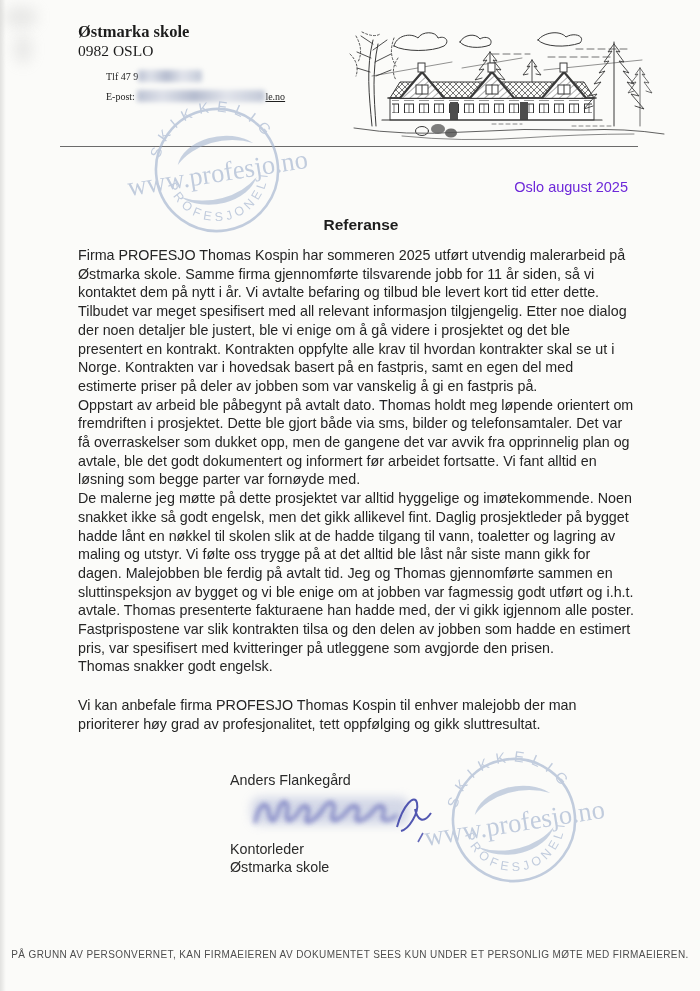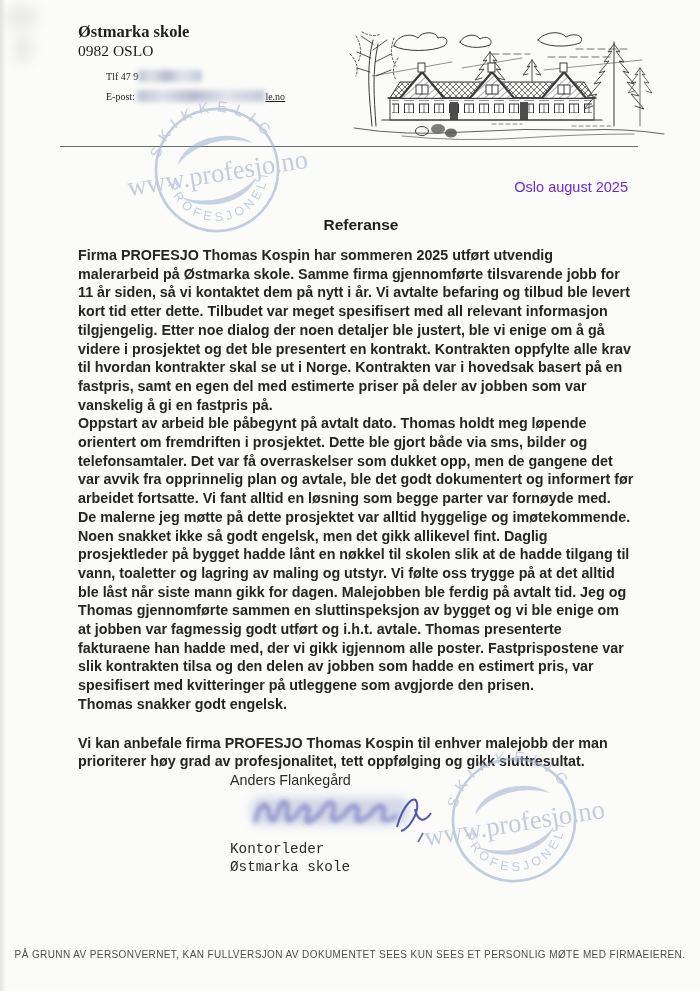--- a/index.html
+++ b/index.html
@@ -32,26 +32,26 @@
   .stamp text,.stamp textPath{fill:#9fb0cd;}
   .arc-top{font-family:"Liberation Sans",sans-serif;font-size:15px;letter-spacing:7px;}
   .arc-bottom{font-family:"Liberation Sans",sans-serif;font-size:12.5px;letter-spacing:4px;}
   .stamp-url{font-family:"Liberation Serif",serif;font-size:27px;}
   
   .date-line{position:absolute;top:179px;right:72px;font-size:14.5px;color:#6d28d9;}
   .doc-title{position:absolute;top:216px;left:0;width:100%;text-align:center;
     font-size:15.5px;font-weight:bold;color:#1d1d1d;transform:translateX(11px);}
   
   .body-text{position:absolute;left:78px;top:246px;width:557px;font-size:14.3px;line-height:18.7px;color:#252525;}
-  .body-text p{margin:0;font-weight:bold;}
+  .body-text p{margin:0;}
   .body-text p.gap-before{margin-top:20px;}
   
   .signature-block{position:absolute;left:230px;top:772px;width:200px;font-size:14.3px;color:#2a2a2a;}
   .signature-block .sig-space{height:52px;}
-  .signature-block .role{line-height:18px;font-family:Liberation Mono, monospace;}
+  .signature-block .role{line-height:18px;}
   .sig-svg{position:absolute;left:15px;top:15px;width:230px;height:58px;overflow:visible;}
   
   .privacy-footer{position:absolute;top:949px;left:0;width:100%;text-align:center;
     font-size:10px;letter-spacing:.4px;color:#4d4d4d;}
   
   .smudge{position:absolute;border-radius:50%;background:#b9b9b9;filter:blur(7px);opacity:.28;}
   .smudge-a{left:4px;top:6px;width:34px;height:22px;}
   .smudge-b{left:14px;top:34px;width:18px;height:30px;}
   .edge-shade{position:absolute;left:0;top:0;bottom:0;width:6px;
     background:linear-gradient(90deg,rgba(0,0,0,.10),rgba(0,0,0,0));}
@@ -209,13 +209,13 @@
           <feGaussianBlur stdDeviation="5"></feGaussianBlur>
         </filter>
     </defs>
     <rect x="6" y="10" width="158" height="28" rx="9" fill="#b4bcd9" opacity=".55" filter="url(#blurSmear)"></rect>
     <path d="M10,36 C14,16 22,12 24,26 C26,38 30,36 34,22 C38,10 44,14 42,26 C40,38 48,34 54,24 C60,14 66,20 62,30 C58,40 70,34 78,22 C84,12 92,14 88,26 C84,38 94,34 102,24 C108,16 116,18 112,28 C108,38 120,34 128,24 C134,16 142,18 138,28 C135,36 146,34 152,28" fill="none" stroke="#4a4fae" stroke-width="2.4" opacity=".9" filter="url(#blurHeavy)"></path>
     <path d="M152,40 C158,18 170,6 172,16 C174,26 164,42 156,44 M170,22 C172,32 178,38 186,26" fill="none" stroke="#4a4fae" stroke-width="2" opacity=".95" filter="url(#blurSoft)"></path>
     <path d="M178,46 l-5,9" stroke="#4a4fae" stroke-width="1.6" opacity=".85" filter="url(#blurSoft)"></path>
   </svg>
 </div>
 
-<div class="privacy-footer">PÅ GRUNN AV PERSONVERNET, KAN FULLVERSJON AV DOKUMENTET SEES KUN SEES ET PERSONLIG MØTE MED FIRMAEIEREN.</div>
+<div class="privacy-footer">PÅ GRUNN AV PERSONVERNET, KAN FIRMAEIEREN AV DOKUMENTET SEES KUN UNDER ET PERSONLIG MØTE MED FIRMAEIEREN.</div>
 
 </body></html>

